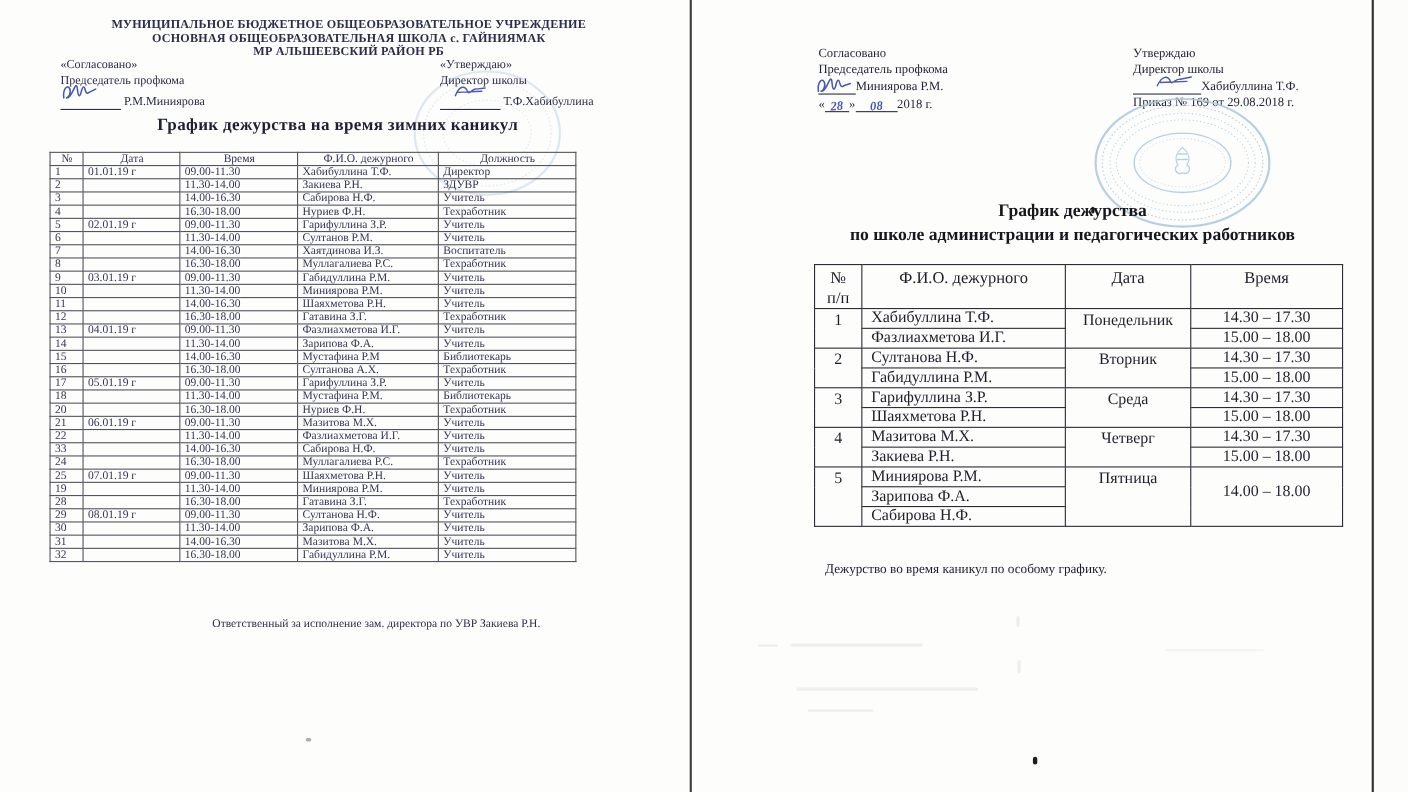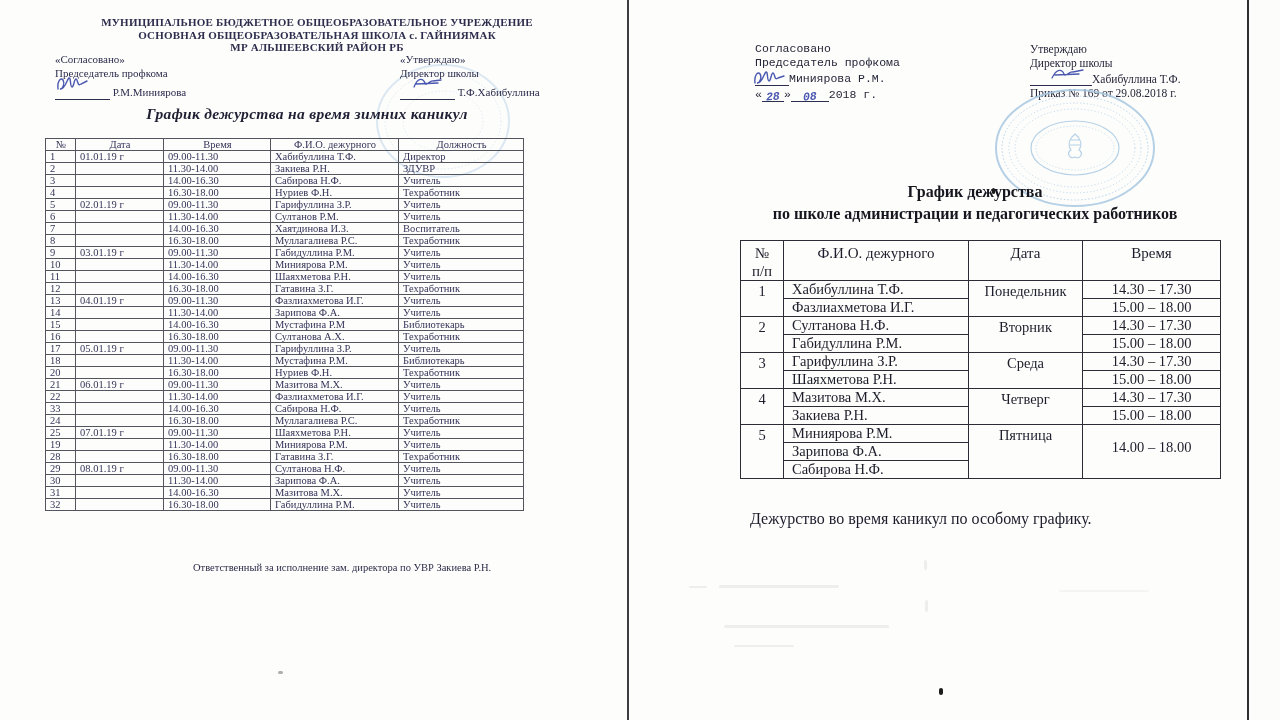--- a/index.html
+++ b/index.html
@@ -17,51 +17,51 @@
   
   .org-header { position:absolute; left:20px; top:16px; width:594px; text-align:center;
                 font-weight:bold; font-size:11px; line-height:12.5px; color:#2d2d4d; letter-spacing:.2px; }
   .sign-block { position:absolute; top:53px; font-size:11px; line-height:13.5px; color:#2d2d4d; }
   .sign-left  { left:55px; }
   .sign-right { left:400px; }
   .uline { display:inline-block; border-bottom:1px solid #2d2d4d; height:12px; vertical-align:bottom;
            text-align:center; }
   .w55 { width:55px; } .w22 { width:22px; } .w38 { width:38px; }
   .doc-title-left { position:absolute; left:0; top:105px; width:614px; text-align:center;
-                    font-weight:bold; font-style:italic; font-size:15.5px; color:#1f1f33; letter-spacing:.3px; }
+                    font-weight:bold; font-size:15.5px; color:#1f1f33; letter-spacing:.3px; }
 
   table.winter { position:absolute; left:45px; top:138px; width:478px; border-collapse:collapse;
                  table-layout:fixed; font-size:10.5px; color:#35355a; }
   table.winter th, table.winter td { border:1px solid #54545f; height:11.6px; line-height:11px;
                  padding:0 3px 0 4px; overflow:hidden; white-space:nowrap; font-weight:normal; }
   table.winter th { text-align:center; }
   table.winter td { text-align:left; }
   .left-footer { position:absolute; left:193px; top:562px; font-size:10.5px; color:#2d2d4a; }
 
   
   .r-sign { position:absolute; top:42px; font-size:11.5px; line-height:14px; color:#26263a; }
-  .r-agreed   { left:126px;font-family:Liberation Mono, monospace; }
+  .r-agreed   { left:115px; }
   .r-approved { left:401px; }
   .hw { color:#4a58b0; font-style:italic; display:inline-block; transform:rotate(-4deg);
         font-size:11.5px; font-weight:bold; }
   .doc-title-right { position:absolute; left:36px; top:181px; width:620px; text-align:center;
                      font-weight:bold; font-size:16px; line-height:22px; color:#16161f; }
 
   table.duty { position:absolute; left:111px; top:240px; width:480px; border-collapse:collapse;
                table-layout:fixed; font-size:14.5px; color:#1d1d2b; }
   table.duty th, table.duty td { border:1.5px solid #2c2c36; }
   table.duty th { height:38px; vertical-align:top; padding-top:3px; font-weight:normal;
                   font-size:15px; line-height:18px; text-align:center; }
   table.duty td { height:17.5px; line-height:17px; padding:0 4px; white-space:nowrap; overflow:hidden; }
   table.duty td.num  { text-align:center; vertical-align:top; padding-top:2px; }
   table.duty td.name { text-align:left; padding-left:8px; }
   table.duty td.day  { text-align:center; vertical-align:top; padding-top:2px; }
   table.duty td.time { text-align:center; }
   table.duty td.top  { vertical-align:top; padding-top:14px; }
-  .r-note { position:absolute; left:121px; top:510px; font-size:16px; color:#1c1c2c;text-align:right; }
+  .r-note { position:absolute; left:121px; top:510px; font-size:12px; color:#1c1c2c;text-align:right; }
 
   
   .sig { position:absolute; pointer-events:none; }
   .stamp { position:absolute; pointer-events:none; }
   .noise { position:absolute; background:#8a8a8a; opacity:.12; border-radius:2px; filter:blur(.4px); }
   .dot   { position:absolute; background:#1d1d1d; border-radius:2px; }
 </style>
 </head>
 <body>
 

